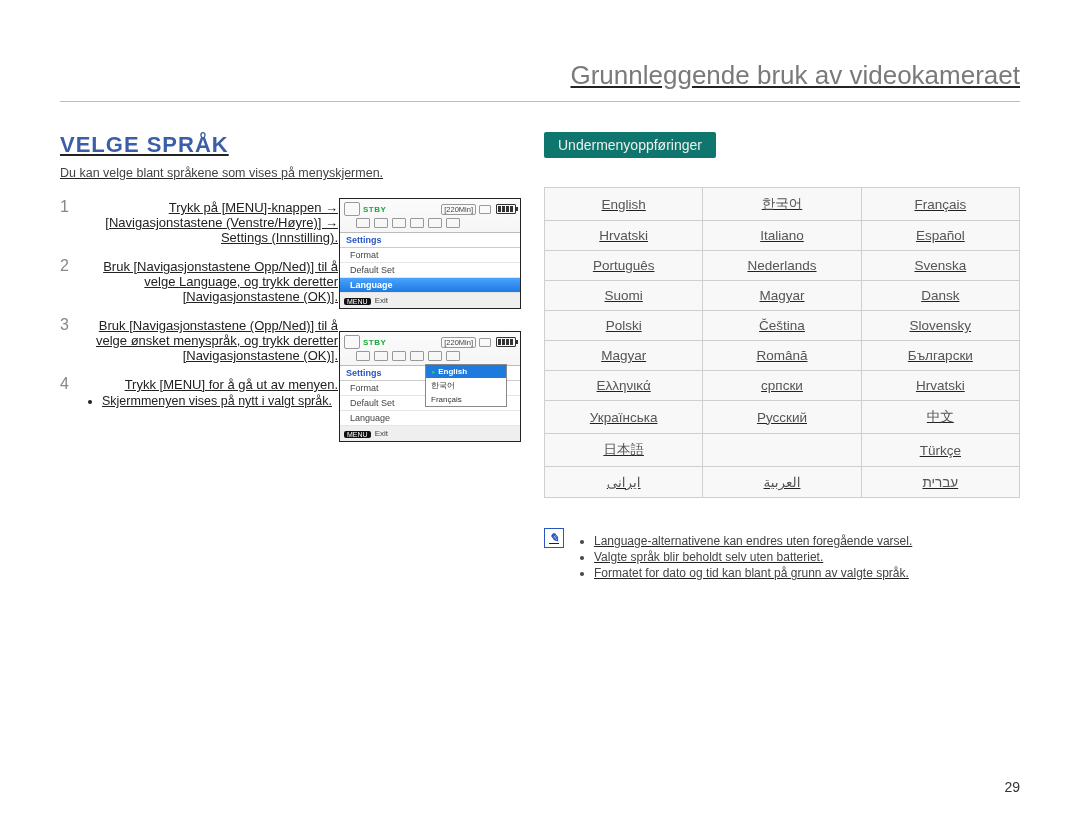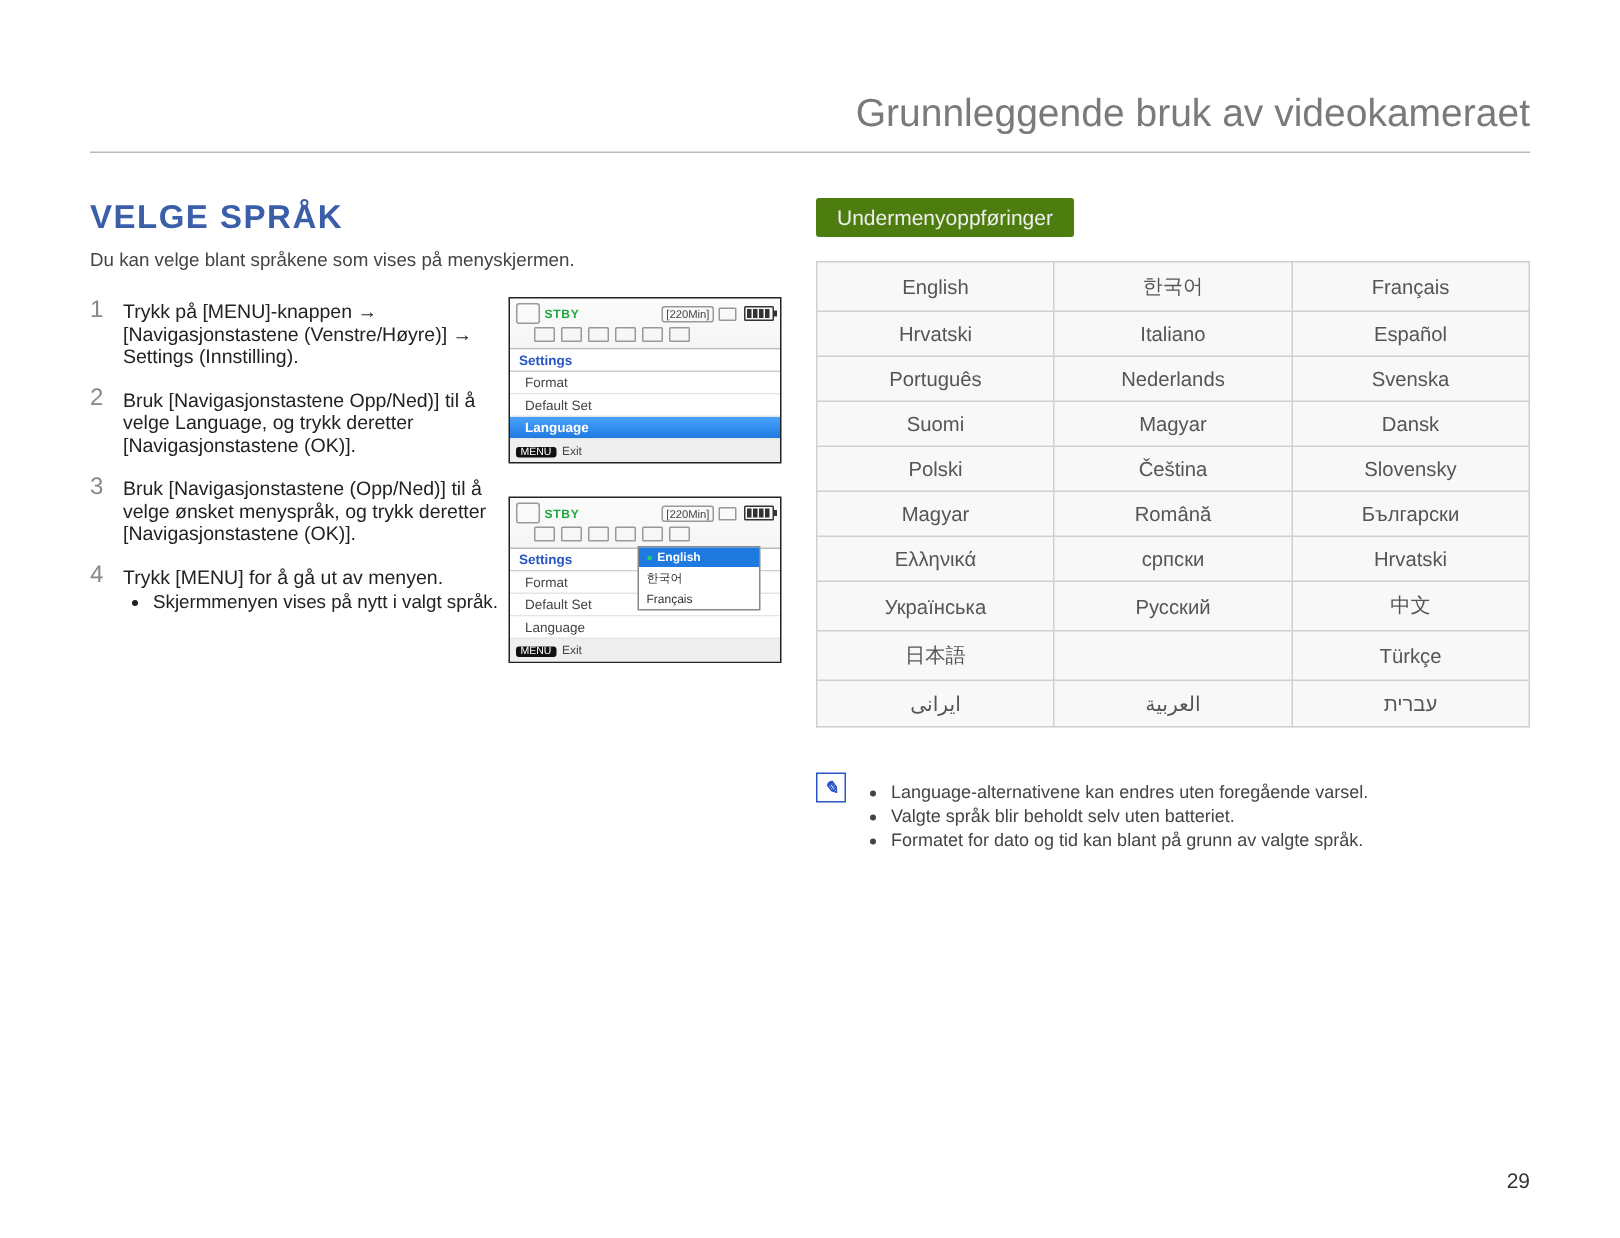--- a/index.html
+++ b/index.html
@@ -11,20 +11,21 @@
     font-family: Arial, Helvetica, sans-serif;
     color: #222;
     font-size: 14px;
   }
   .page {
     position: relative;
     width: 1080px;
     height: 825px;
     box-sizing: border-box;
     padding: 60px 60px 40px 60px;
+    text-decoration: underline;
   }
   .chapter-title {
     text-align: right;
     font-size: 26px;
     color: #7a7a7a;
     font-weight: 400;
     border-bottom: 1px solid #bbb;
     padding-bottom: 10px;
   }
   .columns {
@@ -144,26 +145,26 @@
   }
   .lcd .foot {
     display:flex; align-items:flex-end; gap:4px; padding:3px 4px;
     background:#efefef; font-size:8px;
   }
   .lcd .foot .menu { background:#111;color:#fff;border-radius:2px;padding:0 3px;font-size:7px;}
 
   
   .submenu-pill {
     display:inline-block;
-    background:#4d7c0f;
+    background:#0f766e;
     color:#efefef;
     padding:5px 14px;
     font-size:14px;
     border-radius:2px;
-    margin-bottom:16px;
+    margin-bottom:29px;
   }
   table.lang {
     border-collapse: collapse;
     width: 100%;
     font-size: 13.5px;
   }
   table.lang td {
     border: 1px solid #cfcfcf;
     padding: 7px 4px;
     text-align: center;
@@ -185,21 +186,21 @@
     flex:0 0 18px;
   }
   .note ul { margin:4px; padding-left:16px; }
   .note ul li { margin:2px 0; }
 
   .page-num {
     position:absolute; bottom:30px; right:60px; font-size:14px; color:#333;
   }
 
   
-  ol.steps > li .steptext { display:block; max-width:256px; }
+  ol.steps > li .steptext { display:block; max-width:256px;text-align:right; }
 </style>
 </head>
 <body>
 
 <div class="page">
 
   <div class="chapter-title">Grunnleggende bruk av videokameraet</div>
 
   <div class="columns">
 

